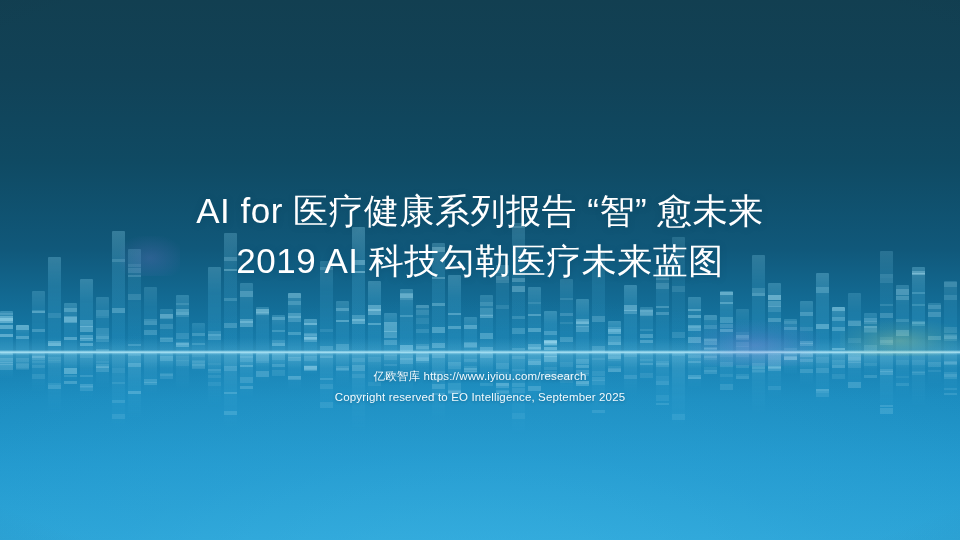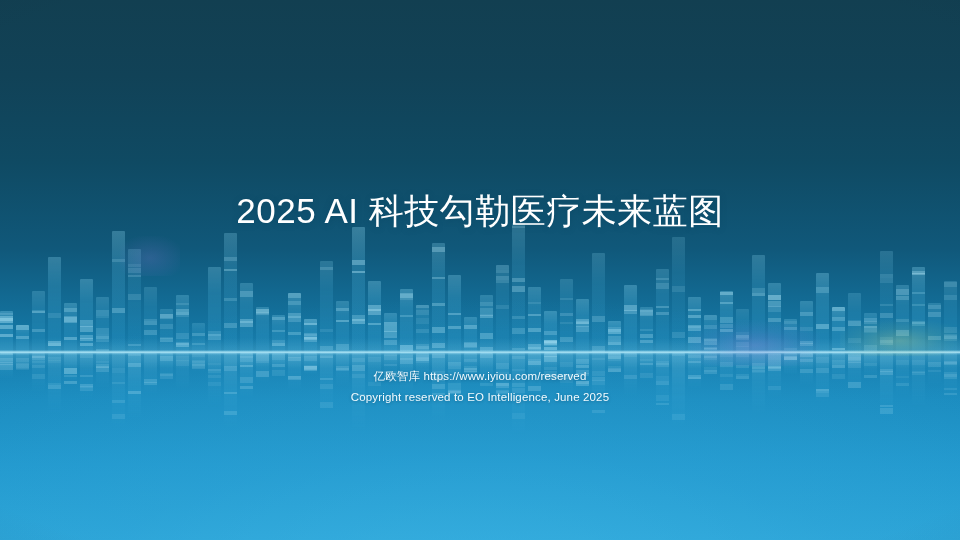--- a/index.html
+++ b/index.html
@@ -837,21 +837,22 @@
 
   <div id="horizon-glow" class="accent"></div>
   <div id="horizon"></div>
   <div id="accent-violet" class="accent"></div>
   <div id="accent-violet2" class="accent"></div>
   <div id="accent-warm" class="accent"></div>
   <div id="vignette"></div>
 
 
   <div id="titles">
-    <div class="title-line">2025 AI 科技勾勒医疗未来蓝图</div>
+    <div class="title-line">AI for 医疗健康系列报告 “智” 愈未来</div>
+    <div class="title-line">2019 AI 科技勾勒医疗未来蓝图</div>
   </div>
 
   <div id="footer">
-    <div class="footer-line">亿欧智库 https://www.iyiou.com/reserved</div>
-    <div class="footer-line">Copyright reserved to EO Intelligence, June 2025</div>
+    <div class="footer-line">亿欧智库 https://www.iyiou.com/research</div>
+    <div class="footer-line">Copyright reserved to EO Intelligence, September 2025</div>
   </div>
 
 </div>
 
 </body></html>

